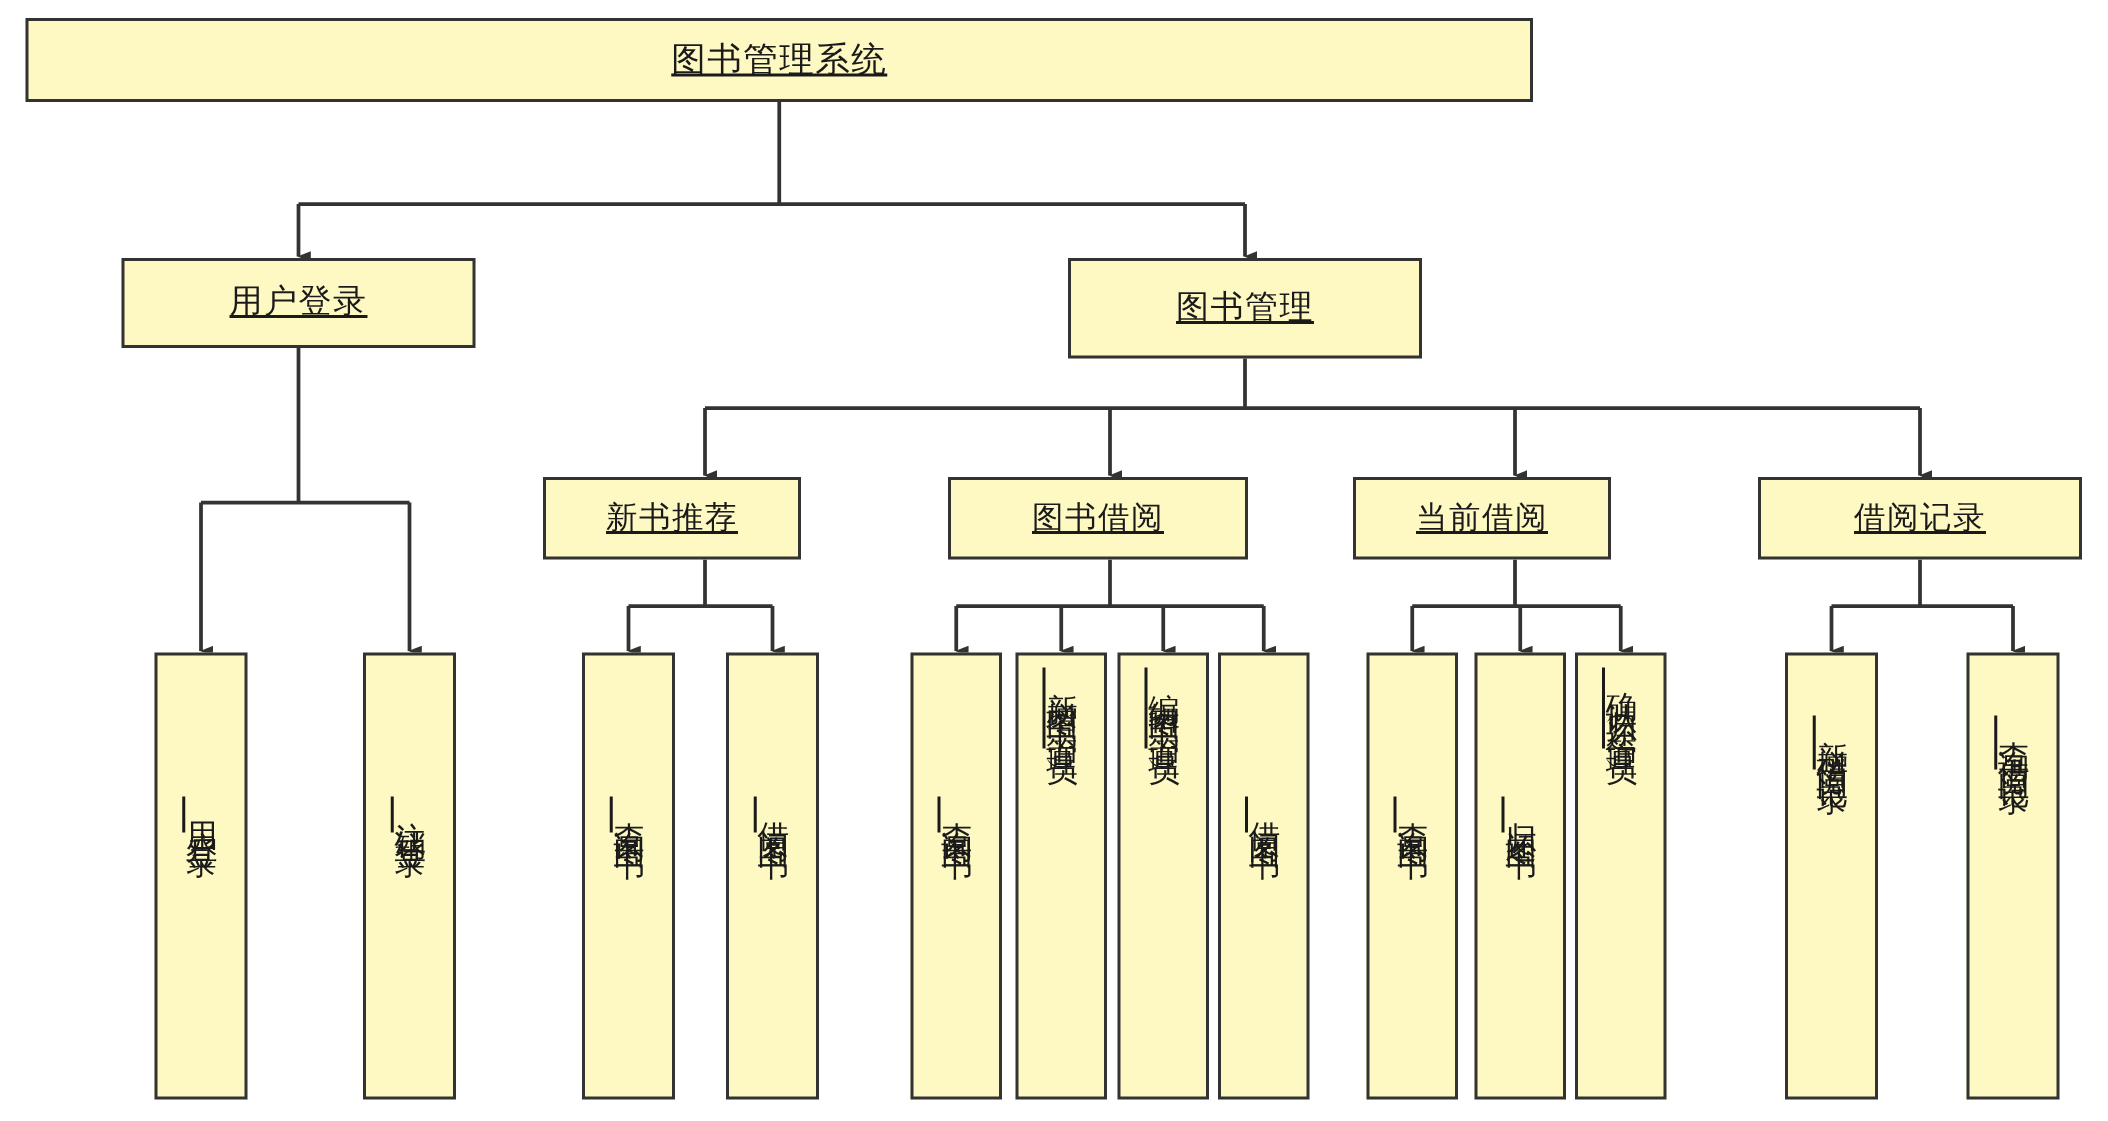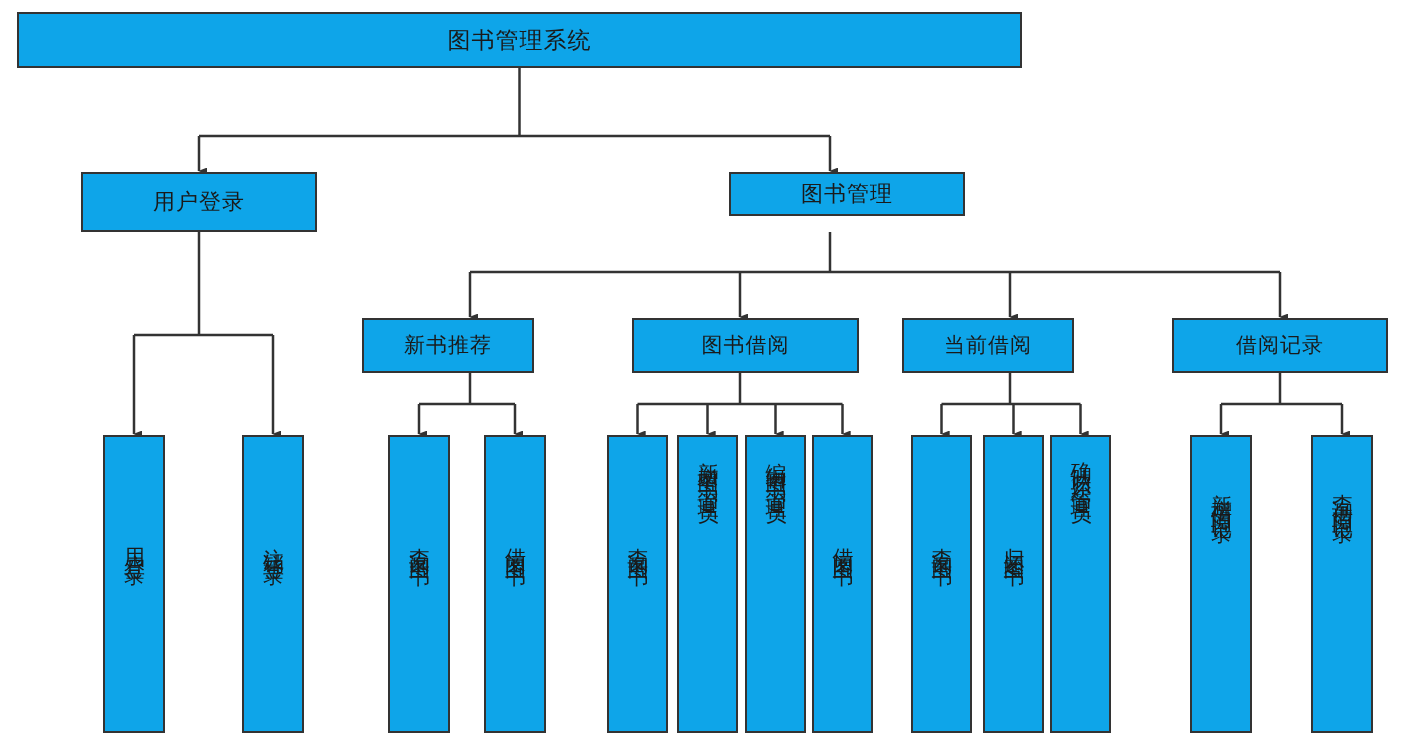--- a/index.html
+++ b/index.html
@@ -21,25 +21,26 @@
     position: absolute;
     left: 0;
     top: 0;
     width: 1405px;
     height: 747px;
   }
   .node {
     position: absolute;
     box-sizing: border-box;
     border: 2px solid #333333;
-    background: #0ea5e9;
+    background: #fef9c3;
     display: flex;
     align-items: center;
     justify-content: center;
     color: #1a1a1a;
+    text-decoration: underline;
   }
   .node.level-0 { font-size: 23px; }
   .node.level-1 { font-size: 22px; }
   .node.level-2 { font-size: 21px; }
   .node-label {
     line-height: 1.15;
     letter-spacing: 1px;
     white-space: nowrap;
   }
   .node.leaf {
@@ -121,27 +122,27 @@
       </g>
   </svg>
 
   <div id="node-layer">
       <div class="node level-0" style="left: 17px; top: 12px; width: 1005px; height: 56px;">
         <span class="node-label">图书管理系统</span>
       </div>
       <div class="node level-1" style="left: 81px; top: 172px; width: 236px; height: 60px;">
         <span class="node-label">用户登录</span>
       </div>
-      <div class="node level-1" style="left: 729px; top: 172px; width: 236px; height: 44px;">
+      <div class="node level-1" style="left: 712px; top: 172px; width: 236px; height: 67px;">
         <span class="node-label">图书管理</span>
       </div>
       <div class="node level-2" style="left: 362px; top: 318px; width: 172px; height: 55px;">
         <span class="node-label">新书推荐</span>
       </div>
-      <div class="node level-2" style="left: 632px; top: 318px; width: 227px; height: 55px;">
+      <div class="node level-2" style="left: 632px; top: 318px; width: 200px; height: 55px;">
         <span class="node-label">图书借阅</span>
       </div>
       <div class="node level-2" style="left: 902px; top: 318px; width: 172px; height: 55px;">
         <span class="node-label">当前借阅</span>
       </div>
       <div class="node level-2" style="left: 1172px; top: 318px; width: 216px; height: 55px;">
         <span class="node-label">借阅记录</span>
       </div>
       <div class="node level-3 leaf short" style="left: 103px; top: 435px; width: 62px; height: 298px;">
         <span class="node-label">用户登录</span>

